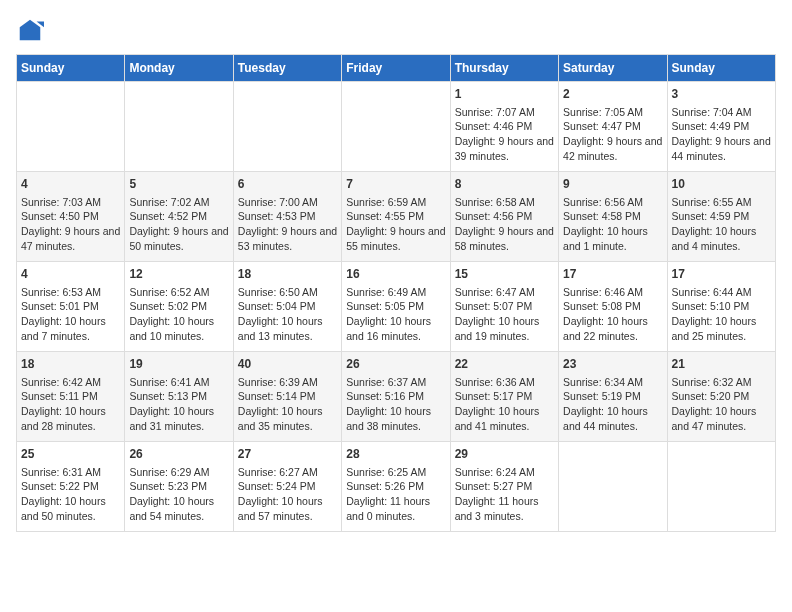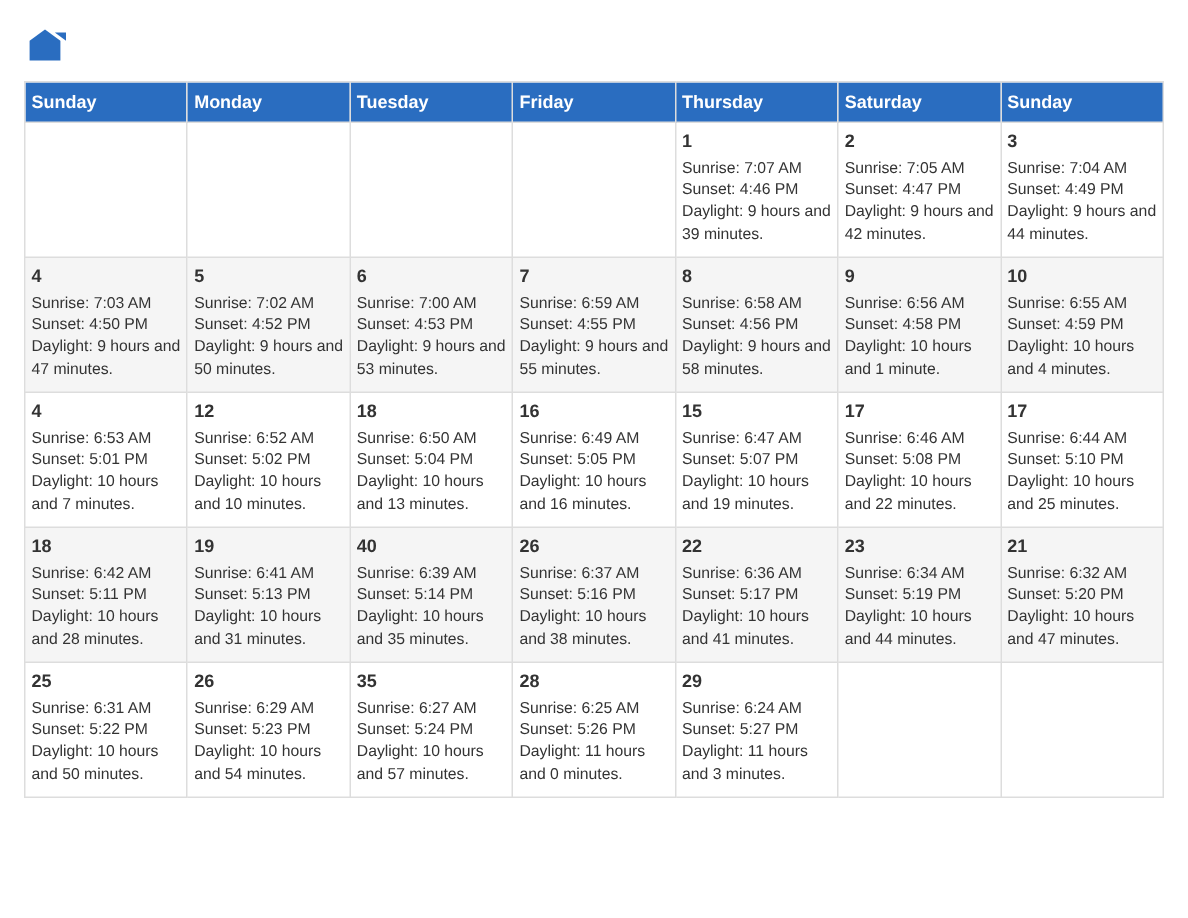--- a/index.html
+++ b/index.html
@@ -208,21 +208,21 @@
         </td>
       </tr>
       <tr class="row-white">
         <td>
           <div class="cell-content"><span class="day-number">25</span>Sunrise: 6:31 AM<br>Sunset: 5:22 PM<br>Daylight: 10 hours and 50 minutes.</div>
         </td>
         <td>
           <div class="cell-content"><span class="day-number">26</span>Sunrise: 6:29 AM<br>Sunset: 5:23 PM<br>Daylight: 10 hours and 54 minutes.</div>
         </td>
         <td>
-          <div class="cell-content"><span class="day-number">35</span>Sunrise: 6:27 AM<br>Sunset: 5:24 PM<br>Daylight: 10 hours and 57 minutes.</div>
+          <div class="cell-content"><span class="day-number">27</span>Sunrise: 6:27 AM<br>Sunset: 5:24 PM<br>Daylight: 10 hours and 57 minutes.</div>
         </td>
         <td>
           <div class="cell-content"><span class="day-number">28</span>Sunrise: 6:25 AM<br>Sunset: 5:26 PM<br>Daylight: 11 hours and 0 minutes.</div>
         </td>
         <td>
           <div class="cell-content"><span class="day-number">29</span>Sunrise: 6:24 AM<br>Sunset: 5:27 PM<br>Daylight: 11 hours and 3 minutes.</div>
         </td>
         <td class="empty-cell"></td>
         <td class="empty-cell"></td>
       </tr>

